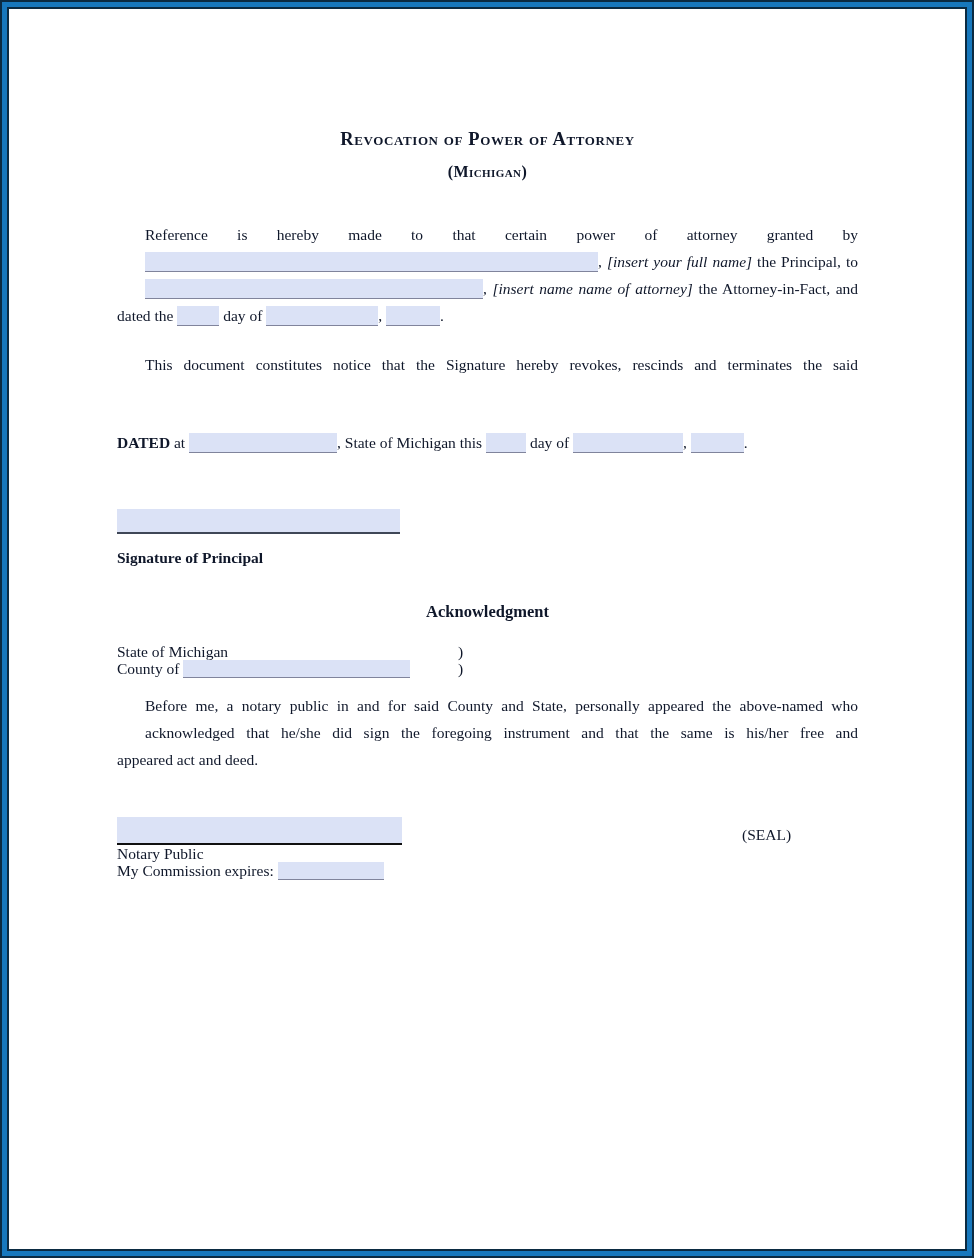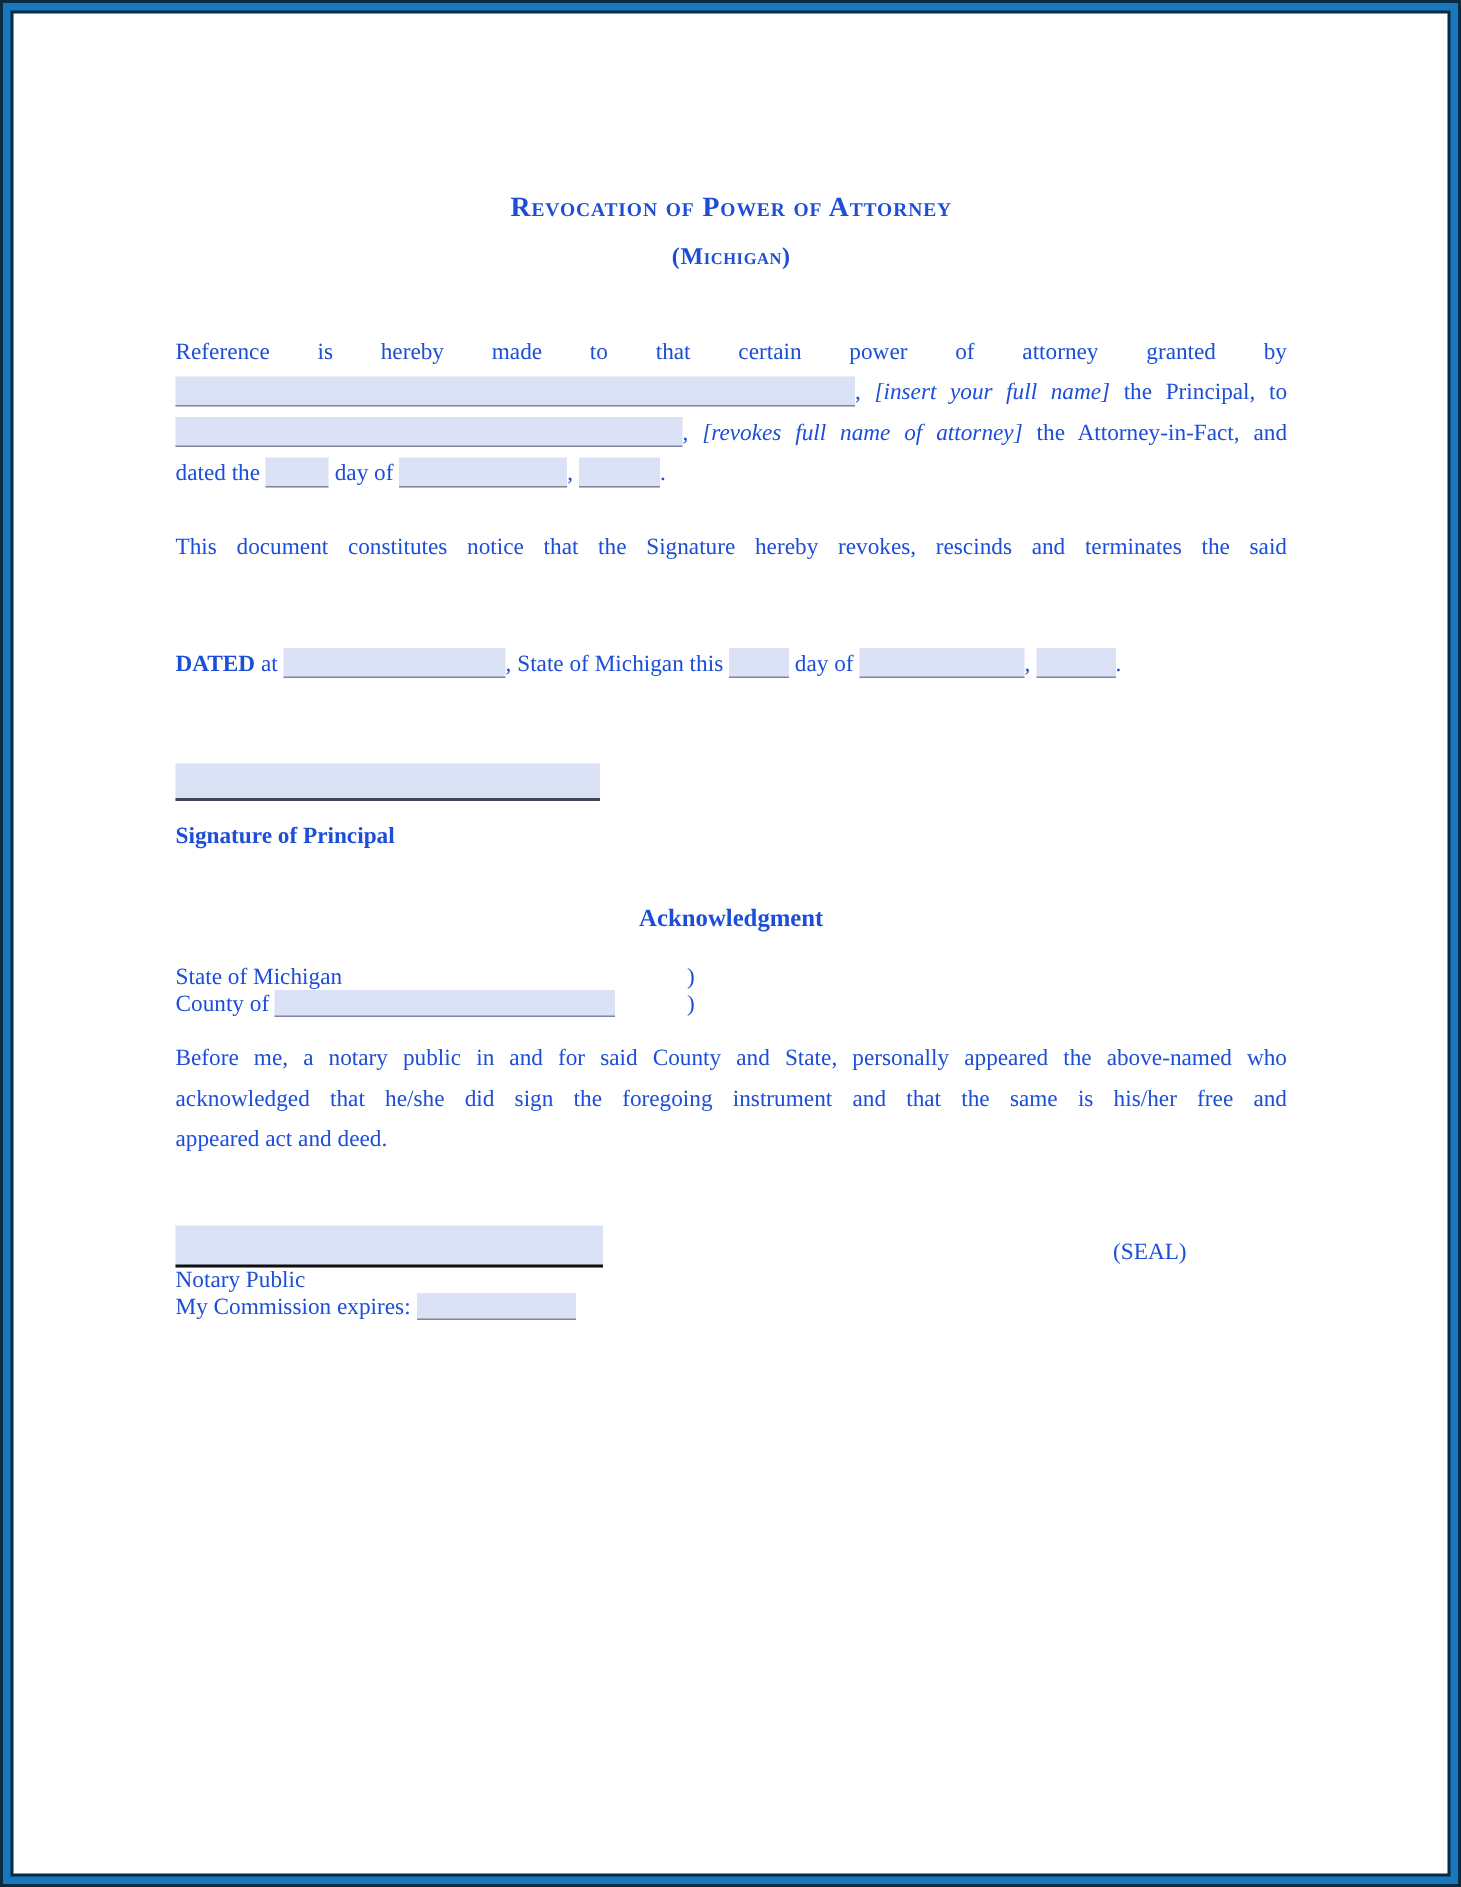--- a/index.html
+++ b/index.html
@@ -1,31 +1,31 @@
 <!DOCTYPE html>
 <html><head>
 <meta charset="utf-8">
 <style>
   html,body { margin:0; padding:0; background:#fff; }
   .sheet {
     position:relative; width:974px; height:1258px; background:#ffffff;
     box-shadow: inset 0 0 0 2px #0b2b42, inset 0 0 0 7px #1778bd, inset 0 0 0 9px #0b2b42;
     font-family:"Liberation Serif","DejaVu Serif",serif;
-    color:#1d4ed8; font-size:15.5px;
+    color:#0f172a; font-size:15.5px;
     overflow:hidden;
   }
   .sec { position:absolute; left:117px; width:741px; }
   .center { text-align:center; }
   .b { font-weight:bold; }
   .it { font-style:italic; }
   .doc-title { top:129px; font-size:18.5px; font-weight:bold; font-variant:small-caps; letter-spacing:0.6px; }
   .doc-subtitle { top:163px; font-size:16px; font-weight:bold; font-variant:small-caps; letter-spacing:0.4px; }
   .para { line-height:27px; }
   .tline { white-space:nowrap; }
-  .fill { text-align:justify; text-align-last:justify; }
+  .fill { text-align:justify; text-align-last:justify;margin-left:28px; }
   .fld {
     display:inline-block; background:#dbe2f6; border-bottom:1px solid #80849c;
     height:19px; vertical-align:-5px;
   }
   .fld-sm { height:17px; vertical-align:-4px; }
   .p1 { top:221px; }
   .p2 { top:351px; }
   .dated { top:429px; line-height:27px; }
   .sig-block { top:509px; }
   .sig-field { position:relative; width:283px; height:23px; background:#dbe2f6; border-bottom:2px solid #3f4757; }
@@ -46,21 +46,21 @@
 <body>
 
 <div class="sheet">
 
   <div class="sec center doc-title">Revocation of Power of Attorney</div>
   <div class="sec center doc-subtitle">(Michigan)</div>
 
   <div class="sec para p1">
     <div class="tline fill">Reference is hereby made to that certain power of attorney granted by</div>
     <div class="tline fill"><span class="fld w453"></span><span>,</span> <span class="it">[insert your full name]</span> <span>the Principal, to</span></div>
-    <div class="tline fill"><span class="fld w338"></span><span>,</span> <span class="it">[revokes full name of attorney]</span> <span>the Attorney-in-Fact, and</span></div>
+    <div class="tline fill"><span class="fld w338"></span><span>,</span> <span class="it">[insert name name of attorney]</span> <span>the Attorney-in-Fact, and</span></div>
     <div class="tline"><span>dated the</span> <span class="fld w42"></span> <span>day of</span> <span class="fld w112"></span><span>,</span> <span class="fld w54"></span><span>.</span></div>
   </div>
 
   <div class="sec para p2">
     <div class="tline fill">This document constitutes notice that the Signature hereby revokes, rescinds and terminates the said</div>
   </div>
 
   <div class="sec dated">
     <span class="tline"><span class="b">DATED</span> <span>at</span> <span class="fld w148"></span><span>, State of Michigan this</span> <span class="fld w40"></span> <span>day of</span> <span class="fld w110"></span><span>,</span> <span class="fld w53"></span><span>.</span></span>
   </div>

